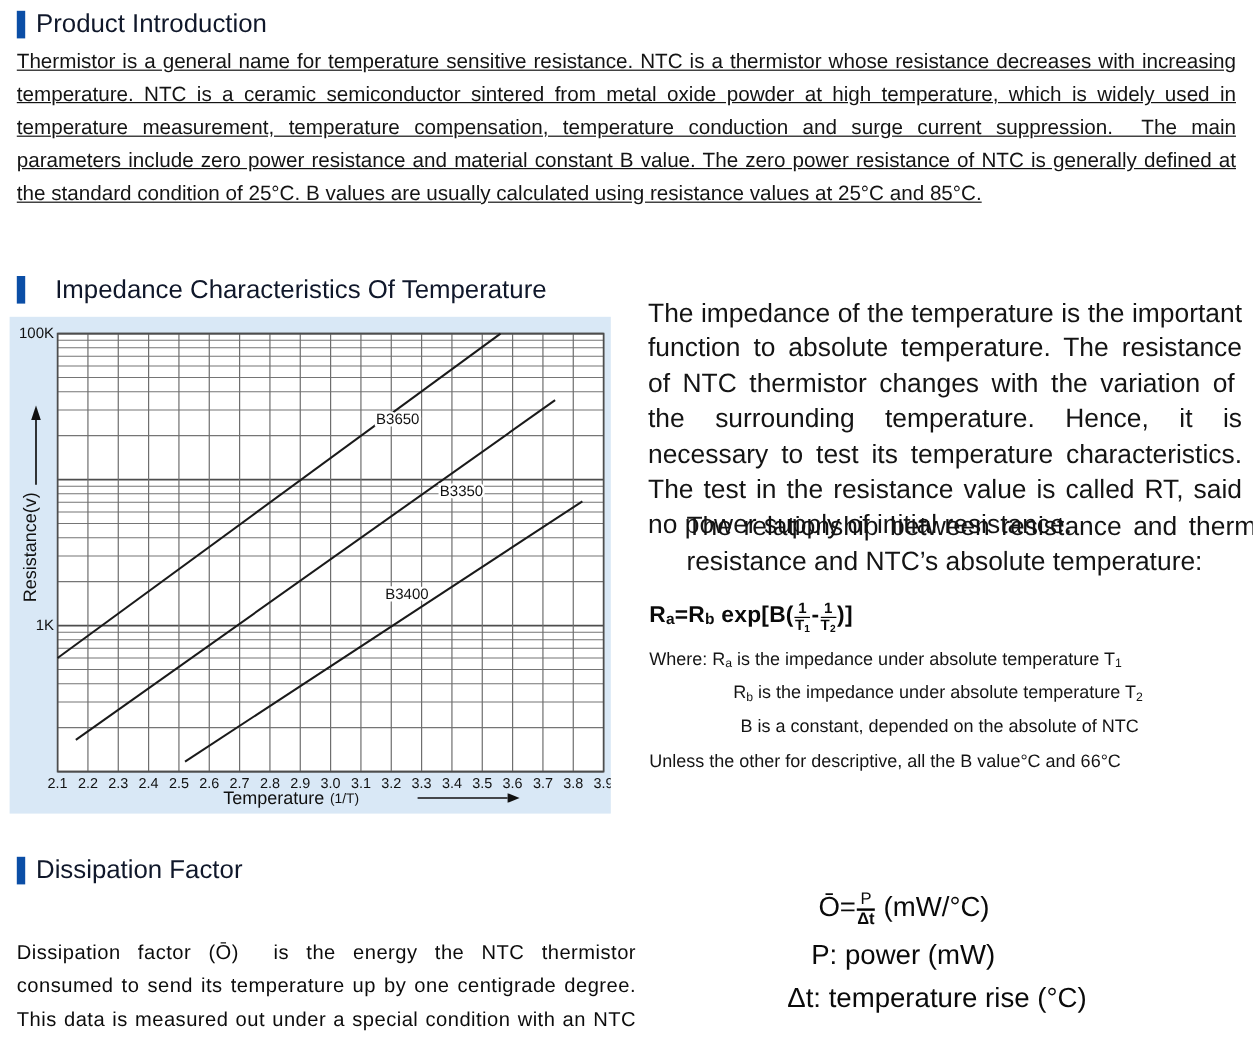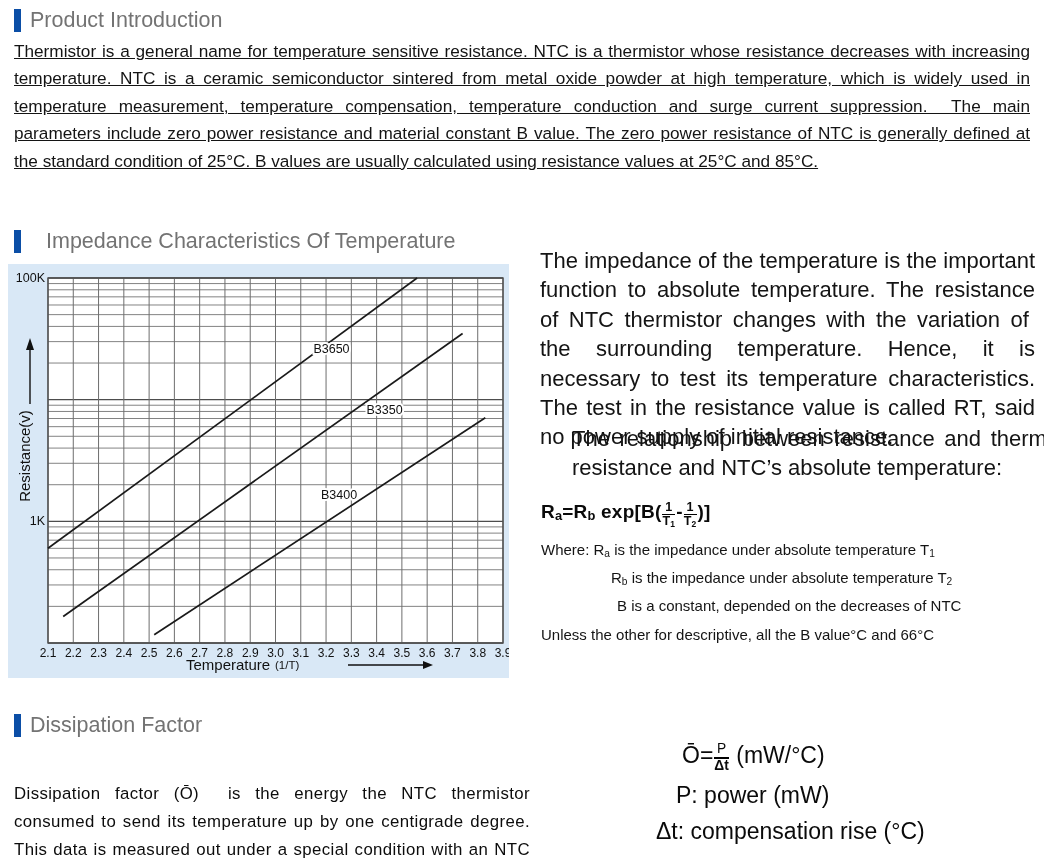--- a/index.html
+++ b/index.html
@@ -1,20 +1,20 @@
 <!DOCTYPE html>
 <html><head>
 <meta charset="utf-8">
 <style>
   html,body{margin:0;padding:0;background:#fff;}
   body{width:1044px;height:864px;position:relative;font-family:"Liberation Sans",sans-serif;color:#111;overflow:hidden;}
   .abs{position:absolute;}
   .sec-head{display:flex;align-items:center;}
   .sec-bar{width:7px;height:23px;background:#0b4ea6;margin-right:9px;flex:0 0 auto;}
-  .sec-title{font-size:21.5px;color:#737373;white-space:nowrap;}
+  .sec-title{font-size:21.5px;color:#0f172a;white-space:nowrap;}
   .body-text{font-size:17.2px;line-height:27.4px;text-align:justify;color:#141414;text-decoration:underline;}
   .rcol-text{font-size:22px;line-height:29.4px;text-align:justify;color:#141414;}
   .chart-panel{background:#d9e8f6;}
   svg text{font-family:"Liberation Sans",sans-serif;fill:#111;}
   sub{font-size:0.68em;vertical-align:-0.18em;line-height:0;}
   .formula{font-weight:bold;font-size:19px;color:#0a0a0a;letter-spacing:0.2px;}
   .frac2{display:inline-block;vertical-align:-0.55em;text-align:center;font-size:0.66em;line-height:1.05;margin:0 1px;}
   .frac2 .num{display:block;border-bottom:1.6px solid #000;padding:0 2px;}
   .frac2 .den{display:block;}
   .where-line{font-size:15px;line-height:28.2px;color:#141414;white-space:nowrap;}
@@ -130,29 +130,29 @@
 <div class="abs rcol-text" style="left:540px;top:246px;width:495px;">The impedance of the temperature is the important function to absolute temperature. The resistance of NTC thermistor changes with the variation of&nbsp; the surrounding temperature. Hence, it is necessary to test its temperature characteristics. The test in the resistance value is called RT, said no power supply of initial resistance.</div>
 <div class="abs rcol-text" style="left:572px;top:424px;width:492px;">The relationship between resistance and thermal resistance and NTC’s absolute temperature:</div>
 
 <div class="abs formula" style="left:541px;top:501px;">
   <span>R<sub>a</sub>=R<sub>b</sub> exp[B(</span><span class="frac2"><span class="num">1</span><span class="den">T<sub>1</sub></span></span><span>-</span><span class="frac2"><span class="num">1</span><span class="den">T<sub>2</sub></span></span><span>)]</span>
 </div>
 
 <div class="abs" style="left:541px;top:536px;width:500px;">
   <div class="where-line">Where: R<sub>a</sub> is the impedance under absolute temperature T<sub>1</sub></div>
   <div class="where-line" style="padding-left:70px;">R<sub>b</sub> is the impedance under absolute temperature T<sub>2</sub></div>
-  <div class="where-line" style="padding-left:76px;">B is a constant, depended on the decreases of NTC</div>
+  <div class="where-line" style="padding-left:76px;">B is a constant, depended on the absolute of NTC</div>
   <div class="where-line">Unless the other for descriptive, all the B value°C and 66°C</div>
 </div>
 
 <div class="abs sec-head" style="left:14px;top:713px;">
   <div class="sec-bar"></div>
   <div class="sec-title">Dissipation Factor</div>
 </div>
 <div class="abs diss-text" style="left:14px;top:780px;width:516px;">Dissipation factor (Ō)&nbsp; is the energy the NTC thermistor consumed to send its temperature up by one centigrade degree. This data is measured out under a special condition with an NTC haning by a conducting wire.</div>
 
 <div class="abs" style="left:654px;top:742px;">
   <div class="dform" style="padding-left:28px;">
     <span>Ō=</span><span class="frac2"><span class="num">P</span><span class="den">Δt</span></span><span> (mW/°C)</span>
   </div>
   <div class="dform dline" style="padding-left:22px;">P: power (mW)</div>
-  <div class="dform dline" style="padding-left:2px;">Δt: compensation rise (°C)</div>
+  <div class="dform dline" style="padding-left:2px;">Δt: temperature rise (°C)</div>
 </div>
 
 </body></html>

